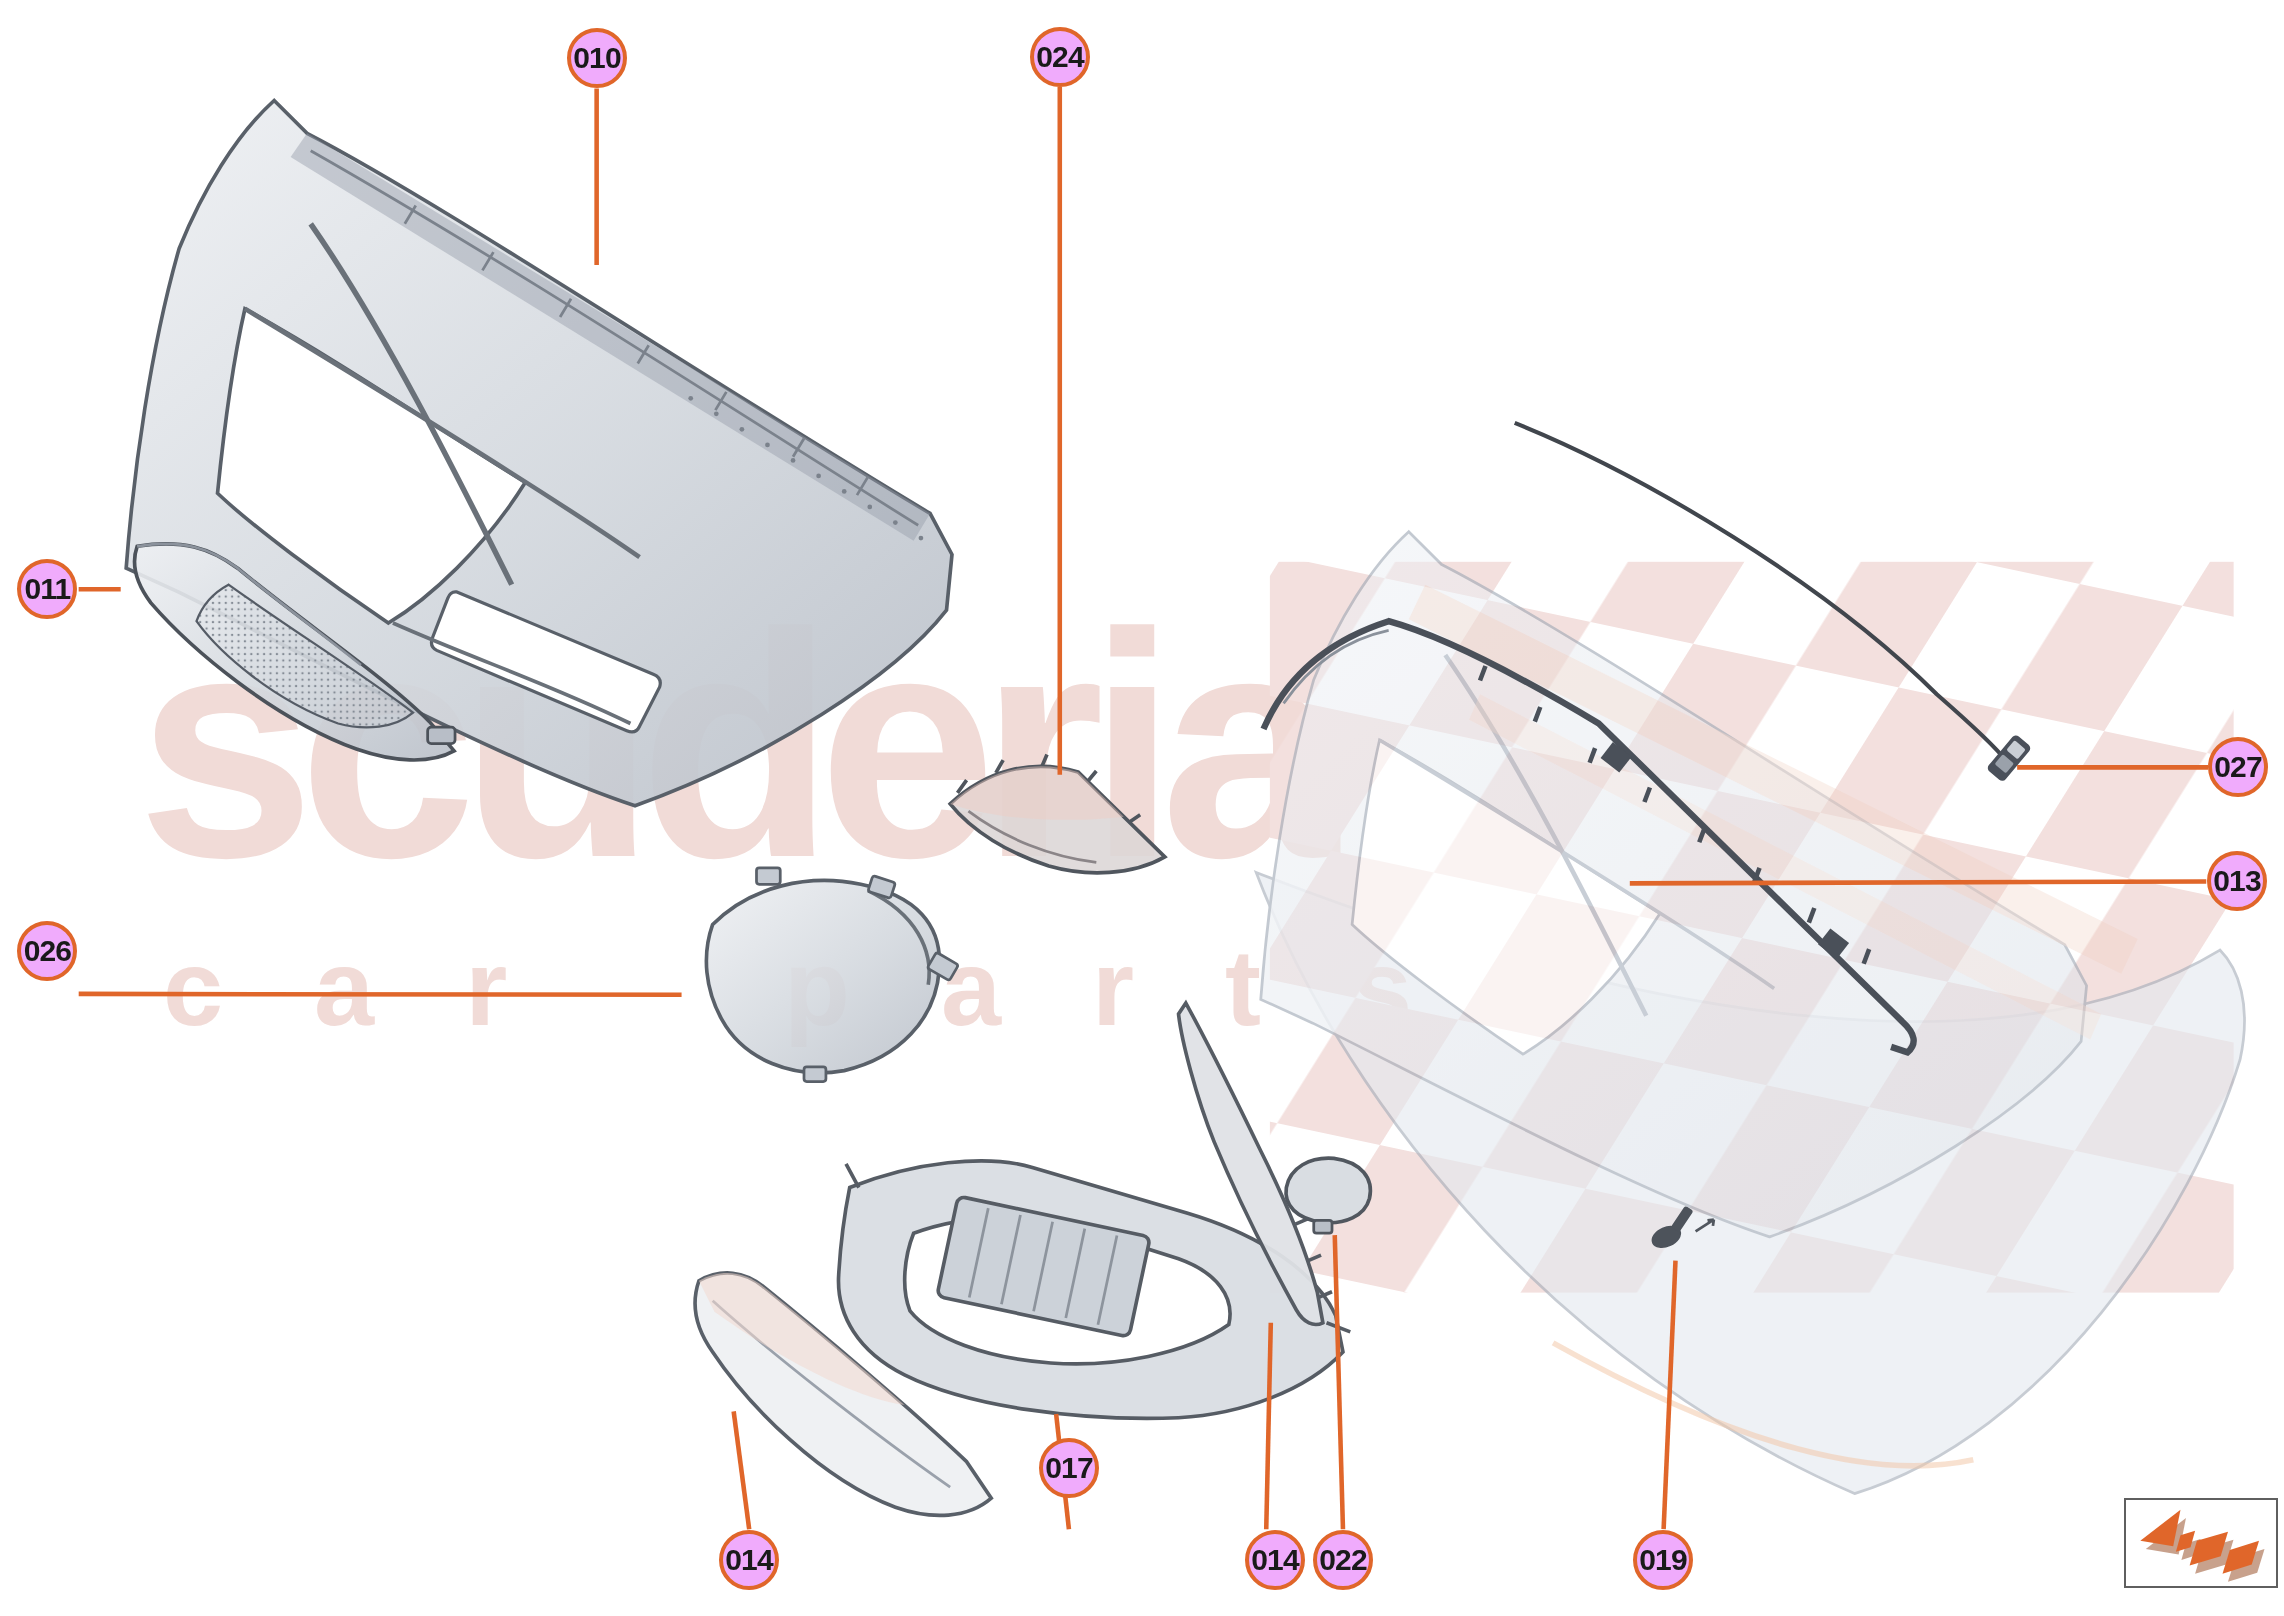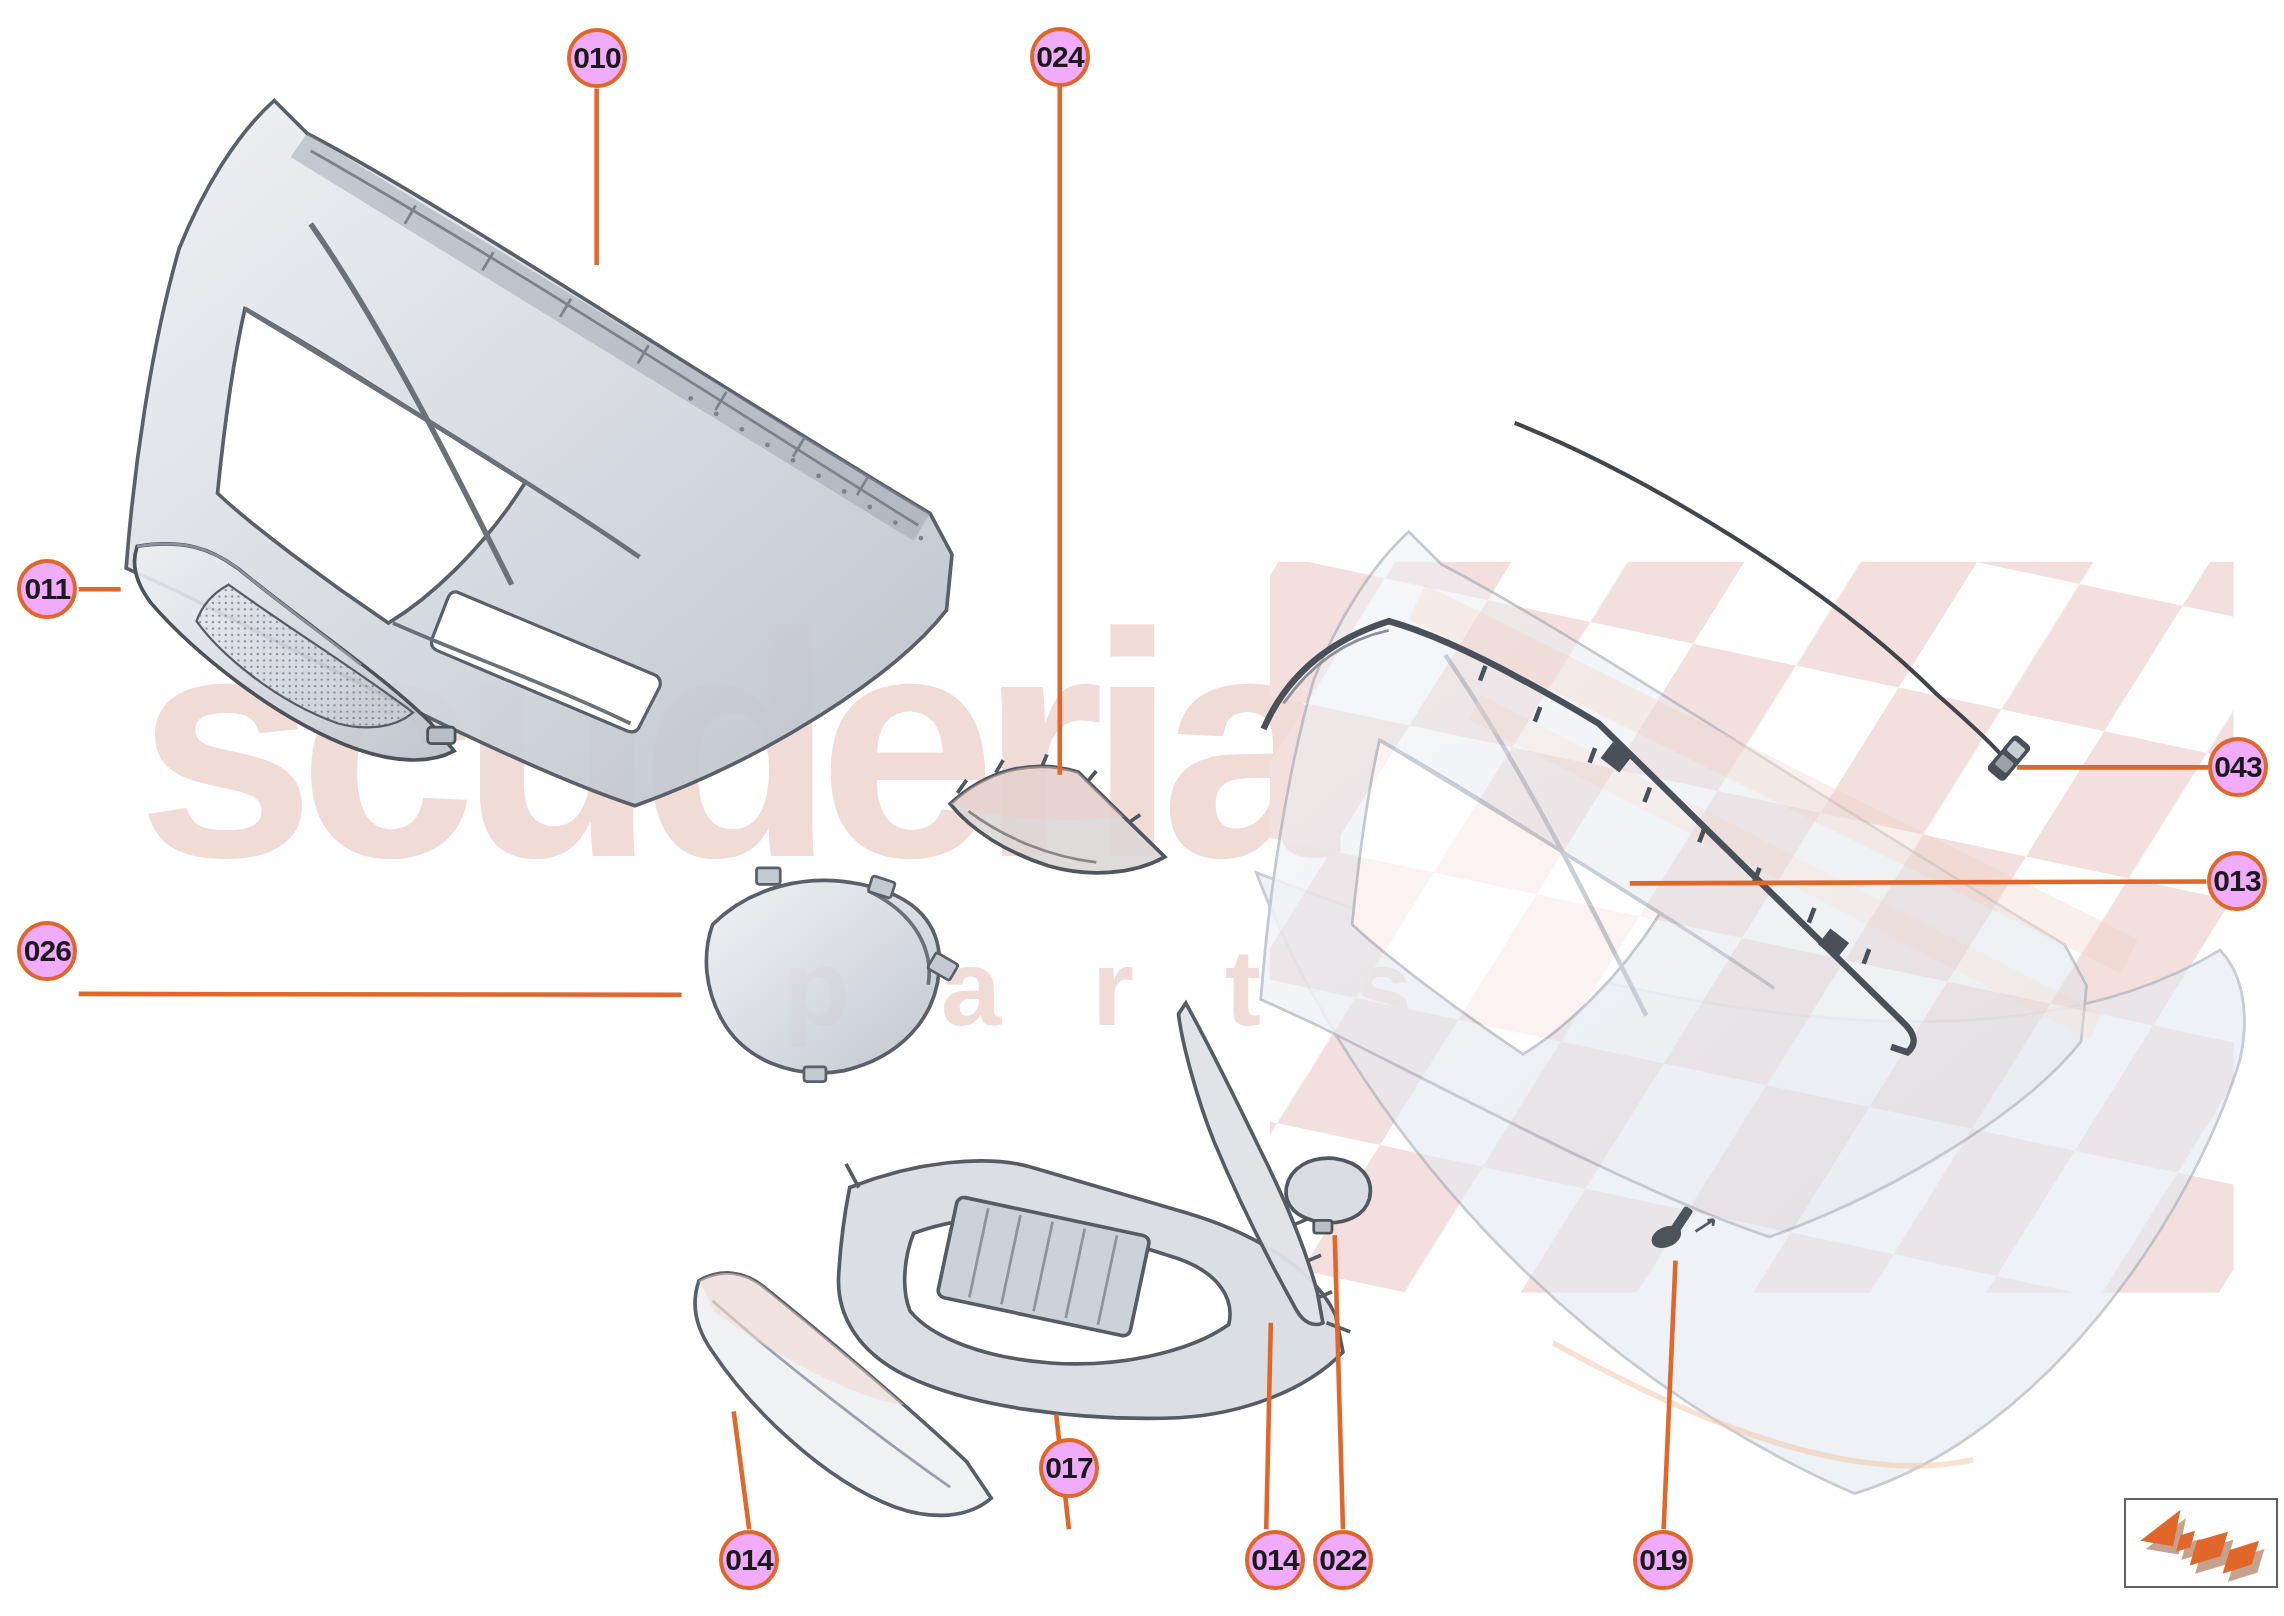--- a/index.html
+++ b/index.html
@@ -35,20 +35,21 @@
     border:2.7px solid #5f5f5f;background:#ffffff;box-sizing:border-box;
     display:flex;align-items:center;justify-content:center;
   }
 </style>
 </head>
 <body>
 
 <div id="stage">
 
   <div class="wm-main">scuderia</div>
+  <div class="wm-row left">car</div>
   <div class="wm-row right">parts</div>
 
   <svg id="art" width="2284" height="1616" viewBox="0 0 2500 1769">
     <defs>
       <linearGradient id="gMetal" x1="0" y1="0" x2="1" y2="1">
         <stop offset="0" stop-color="#eef0f3"></stop>
         <stop offset="0.55" stop-color="#d2d7dd"></stop>
         <stop offset="1" stop-color="#b9bfc8"></stop>
       </linearGradient>
       <linearGradient id="gGhost" x1="0" y1="0" x2="1" y2="1">
@@ -223,21 +224,21 @@
   <div class="callout" style="left:1030px;top:26.5px">
       <span>024</span>
     </div>
   <div class="callout" style="left:17.4px;top:559px">
       <span>011</span>
     </div>
   <div class="callout" style="left:17.4px;top:921px">
       <span>026</span>
     </div>
   <div class="callout" style="left:2208px;top:737px">
-      <span>043</span>
+      <span>027</span>
     </div>
   <div class="callout" style="left:2207px;top:851px">
       <span>013</span>
     </div>
   <div class="callout" style="left:719px;top:1530px">
       <span>014</span>
     </div>
   <div class="callout" style="left:1039px;top:1438px">
       <span>017</span>
     </div>

